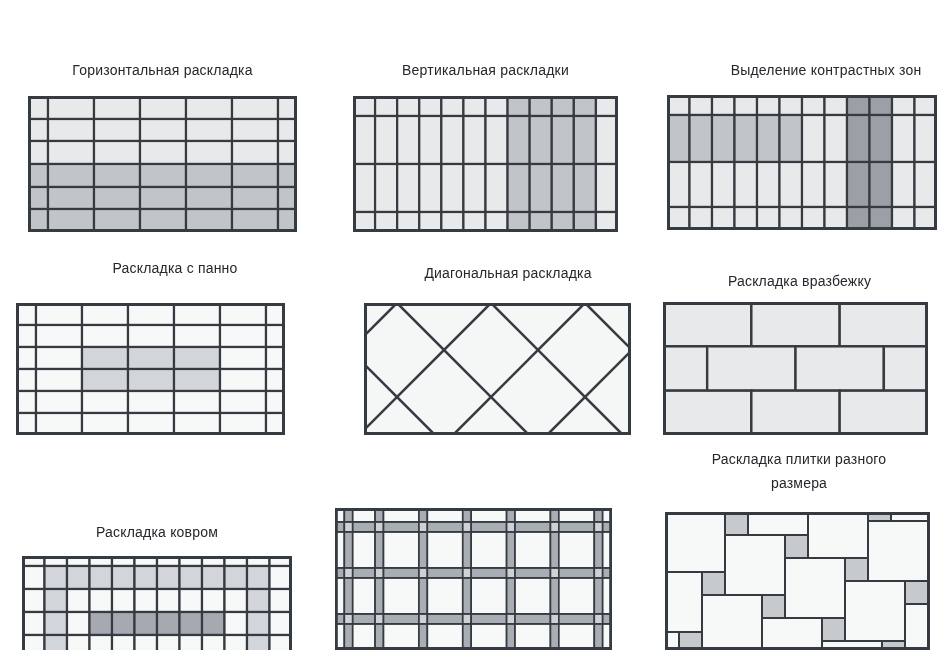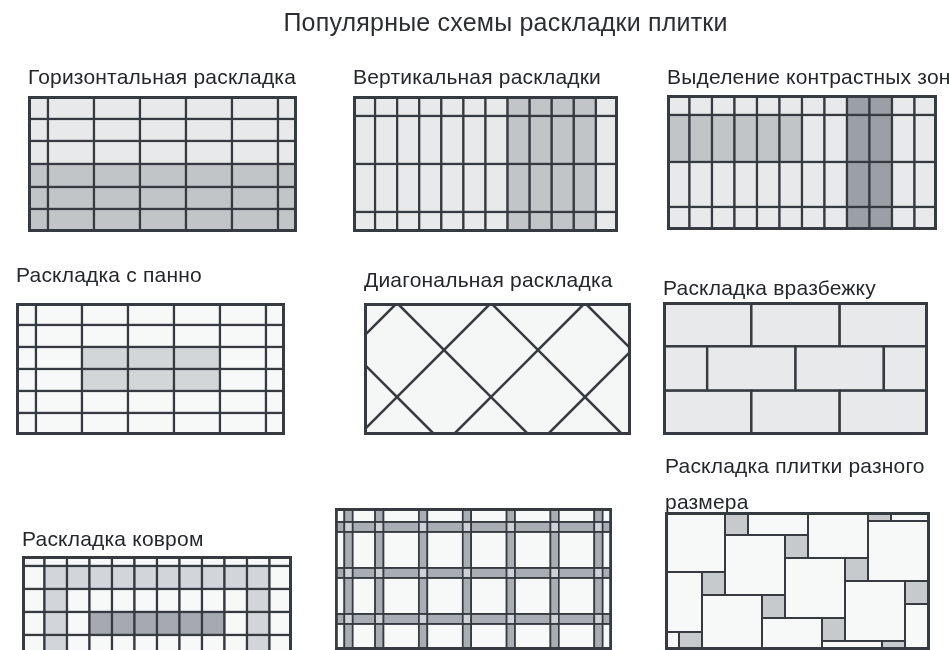--- a/index.html
+++ b/index.html
@@ -3,30 +3,29 @@
 <meta charset="utf-8">
 <style>
   html,body{margin:0;padding:0;background:#ffffff;}
   body{width:949px;height:650px;overflow:hidden;position:relative;
        font-family:"Liberation Sans","DejaVu Sans",sans-serif;}
   .page{position:absolute;inset:0;background:#ffffff;}
   h1.main-title{position:absolute;top:8px;left:0;width:100%;margin:0;
        padding-left:62px;box-sizing:border-box;text-align:center;
        font-size:25px;font-weight:400;color:#2b2e33;letter-spacing:.2px;}
   figure.diagram{position:absolute;margin:0;}
-  .dtitle{position:absolute;top:0;left:0;width:100%;
-       font-size:21px;font-weight:400;color:#24272c;letter-spacing:.2px;
+  .dtitle{position:absolute;top:0;left:0;width:100%;text-align:center;
+       font-size:14px;font-weight:400;color:#24272c;letter-spacing:.2px;
        white-space:pre-line;line-height:1.7;}
   figure.diagram svg{position:absolute;left:0;display:block;}
 </style>
 </head>
 <body>
 
 <div class="page">
-  <h1 class="main-title">Популярные схемы раскладки плитки</h1>
 
   <figure class="diagram" style="left: 28px; top: 59px; width: 269px; height: 173px;">
     <div class="dtitle">Горизонтальная раскладка</div>
     <svg width="269" height="136" preserveAspectRatio="none" viewBox="0 0 269 136" style="top: 37px;">
         <rect x="0" y="0" width="20" height="23" fill="#e8e9ea" stroke="#363b42" stroke-width="2.2"></rect>
         <rect x="20" y="0" width="46" height="23" fill="#e8e9ea" stroke="#363b42" stroke-width="2.2"></rect>
         <rect x="66" y="0" width="46" height="23" fill="#e8e9ea" stroke="#363b42" stroke-width="2.2"></rect>
         <rect x="112" y="0" width="46" height="23" fill="#e8e9ea" stroke="#363b42" stroke-width="2.2"></rect>
         <rect x="158" y="0" width="46" height="23" fill="#e8e9ea" stroke="#363b42" stroke-width="2.2"></rect>
         <rect x="204" y="0" width="46" height="23" fill="#e8e9ea" stroke="#363b42" stroke-width="2.2"></rect>
@@ -254,21 +253,21 @@
           <line x1="359" y1="-144" x2="647" y2="144"></line>
           <line x1="647" y1="-144" x2="359" y2="144"></line>
           <line x1="453" y1="-144" x2="741" y2="144"></line>
           <line x1="741" y1="-144" x2="453" y2="144"></line>
           <line x1="547" y1="-144" x2="835" y2="144"></line>
           <line x1="835" y1="-144" x2="547" y2="144"></line>
         </g>
         <rect x="1.5" y="1.5" width="264" height="129" fill="none" stroke="#363b42" stroke-width="3"></rect>
       </svg>
   </figure>
-  <figure class="diagram" style="left: 663px; top: 270px; width: 265px; height: 165px;">
+  <figure class="diagram" style="left: 663px; top: 270px; width: 265px; height: 165px; padding-left: 8px;">
     <div class="dtitle">Раскладка вразбежку</div>
     <svg width="265" height="133" preserveAspectRatio="none" viewBox="0 0 265 133" style="top: 32px;">
         <rect x="0" y="0" width="88.33333333333333" height="44.333333333333336" fill="#e8e9ea" stroke="#363b42" stroke-width="2.4"></rect>
         <rect x="88.33333333333333" y="0" width="88.33333333333333" height="44.333333333333336" fill="#e8e9ea" stroke="#363b42" stroke-width="2.4"></rect>
         <rect x="176.66666666666666" y="0" width="88.33333333333333" height="44.333333333333336" fill="#e8e9ea" stroke="#363b42" stroke-width="2.4"></rect>
         <rect x="0" y="44.333333333333336" width="44.166666666666664" height="44.333333333333336" fill="#e8e9ea" stroke="#363b42" stroke-width="2.4"></rect>
         <rect x="44.166666666666664" y="44.333333333333336" width="88.33333333333333" height="44.333333333333336" fill="#e8e9ea" stroke="#363b42" stroke-width="2.4"></rect>
         <rect x="132.5" y="44.333333333333336" width="88.33333333333333" height="44.333333333333336" fill="#e8e9ea" stroke="#363b42" stroke-width="2.4"></rect>
         <rect x="220.83333333333331" y="44.333333333333336" width="44.166666666666664" height="44.333333333333336" fill="#e8e9ea" stroke="#363b42" stroke-width="2.4"></rect>
         <rect x="0" y="88.66666666666667" width="88.33333333333333" height="44.333333333333336" fill="#e8e9ea" stroke="#363b42" stroke-width="2.4"></rect>

